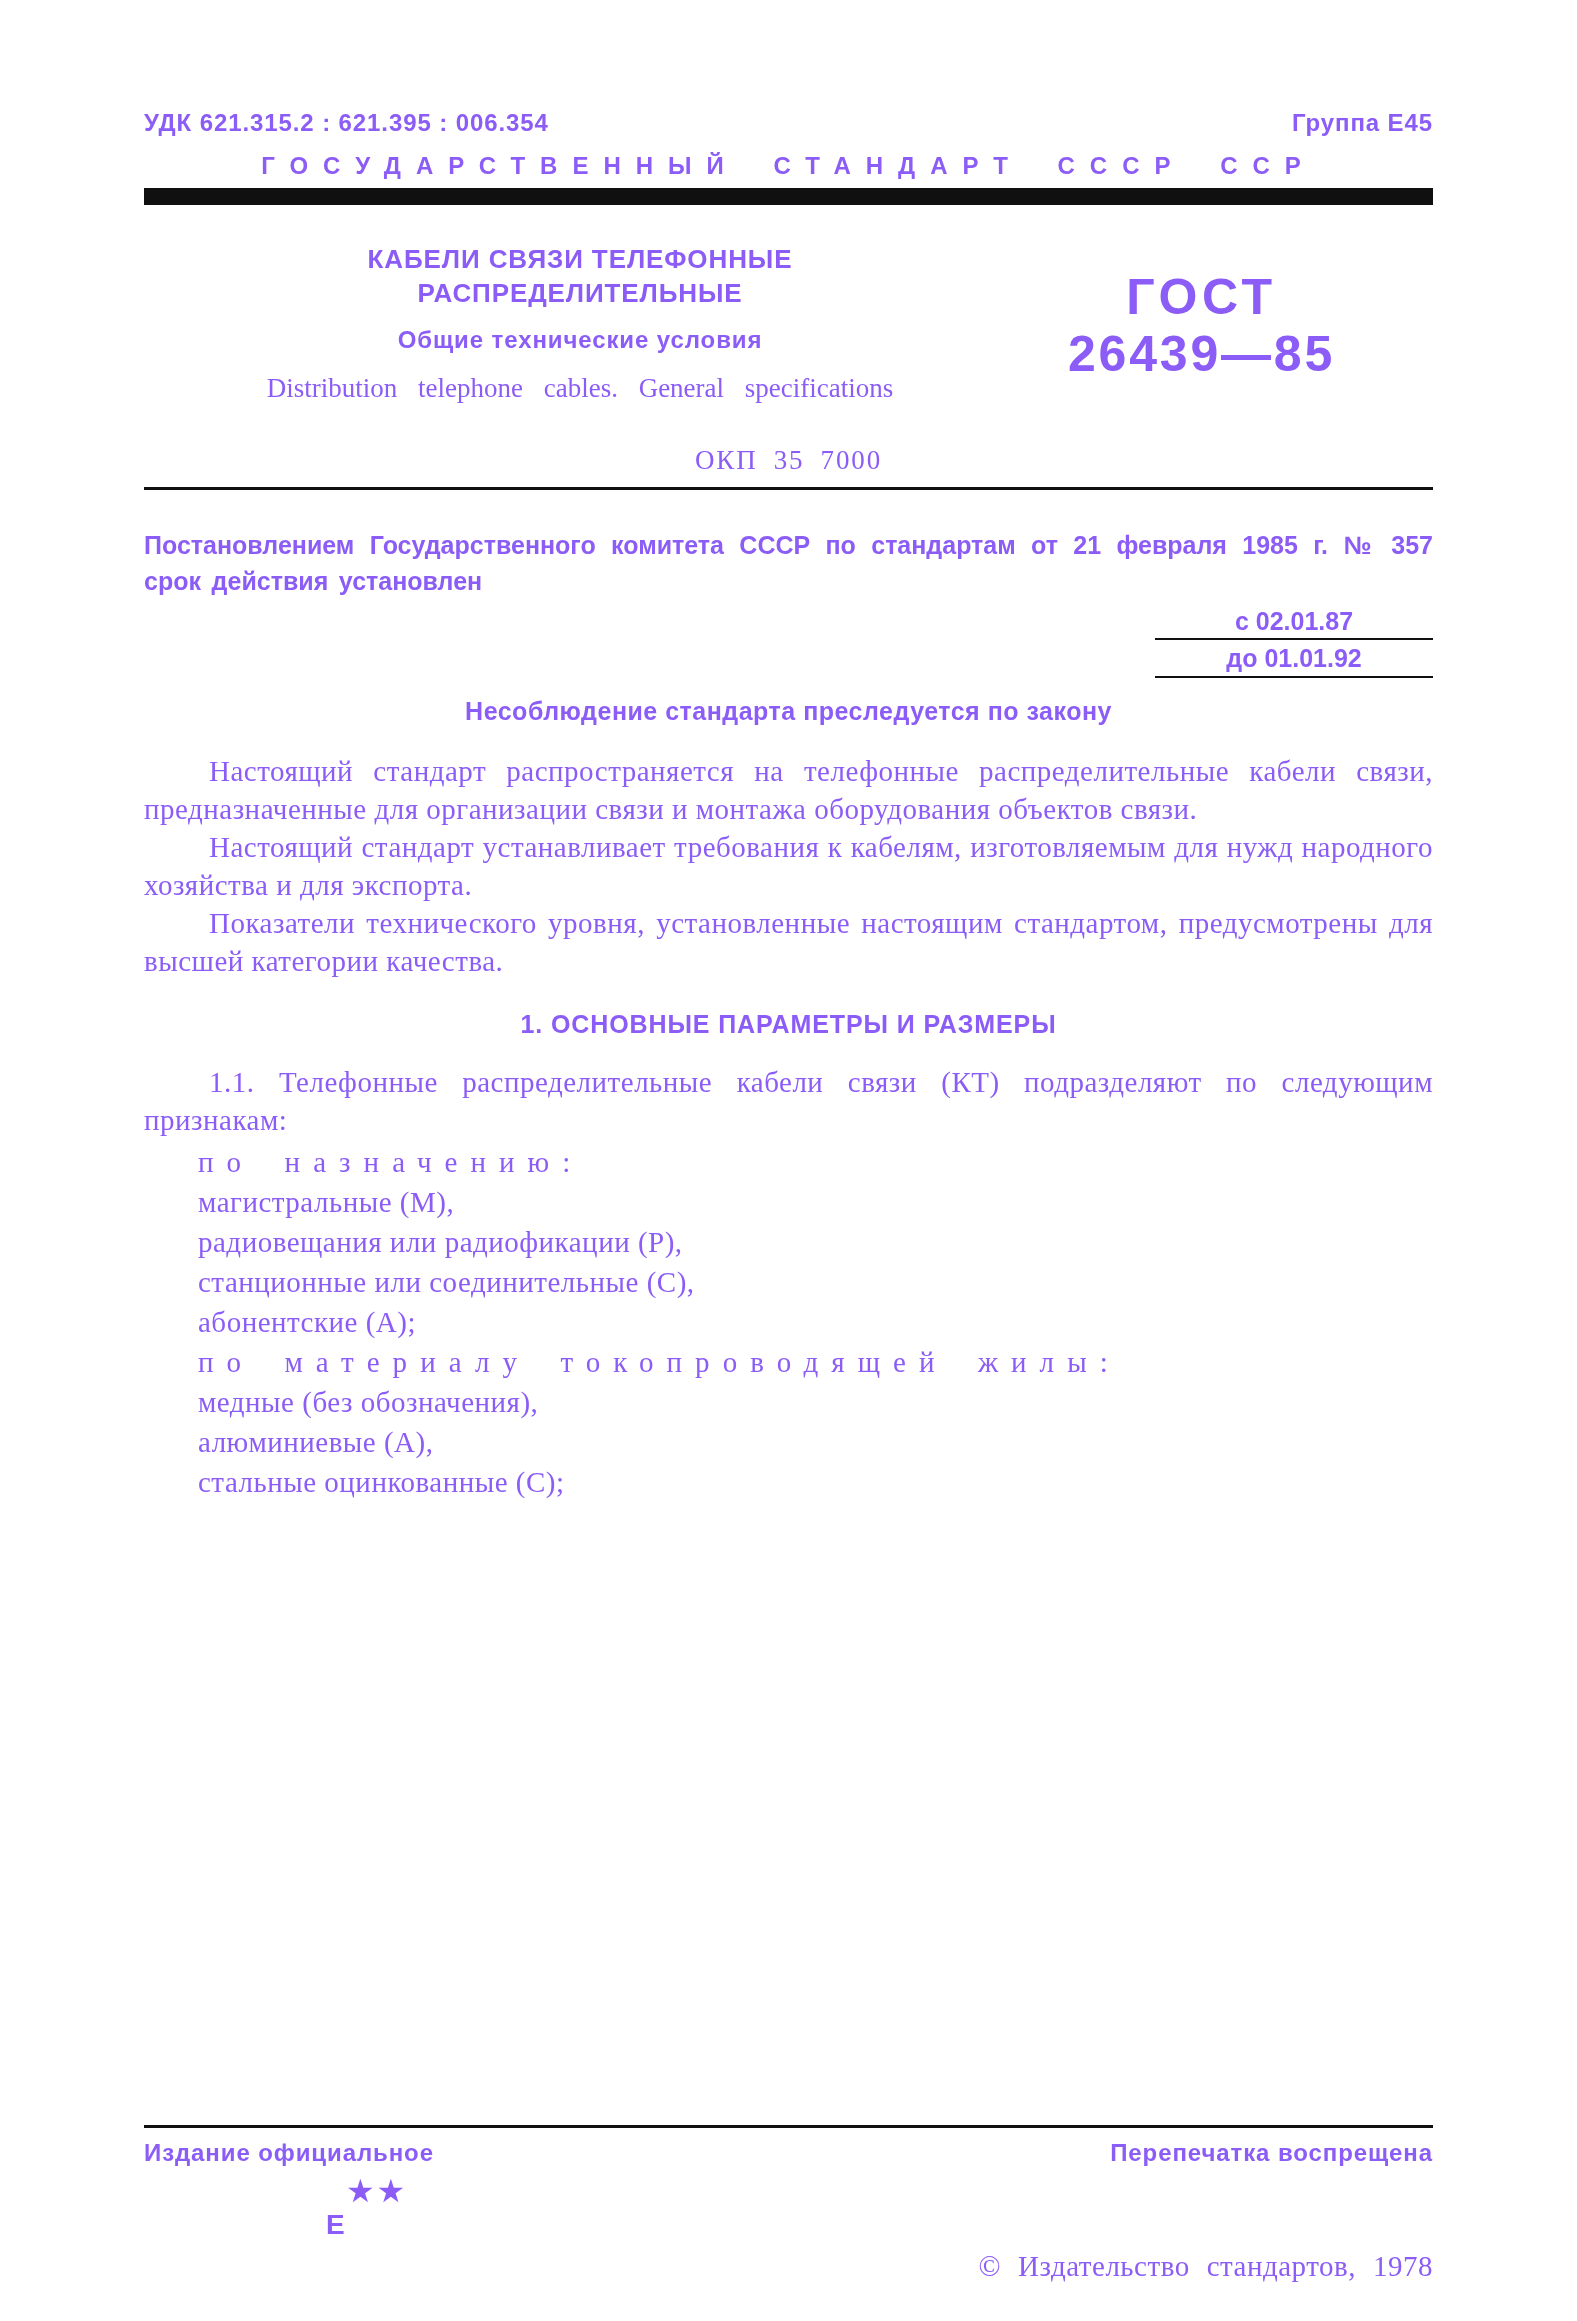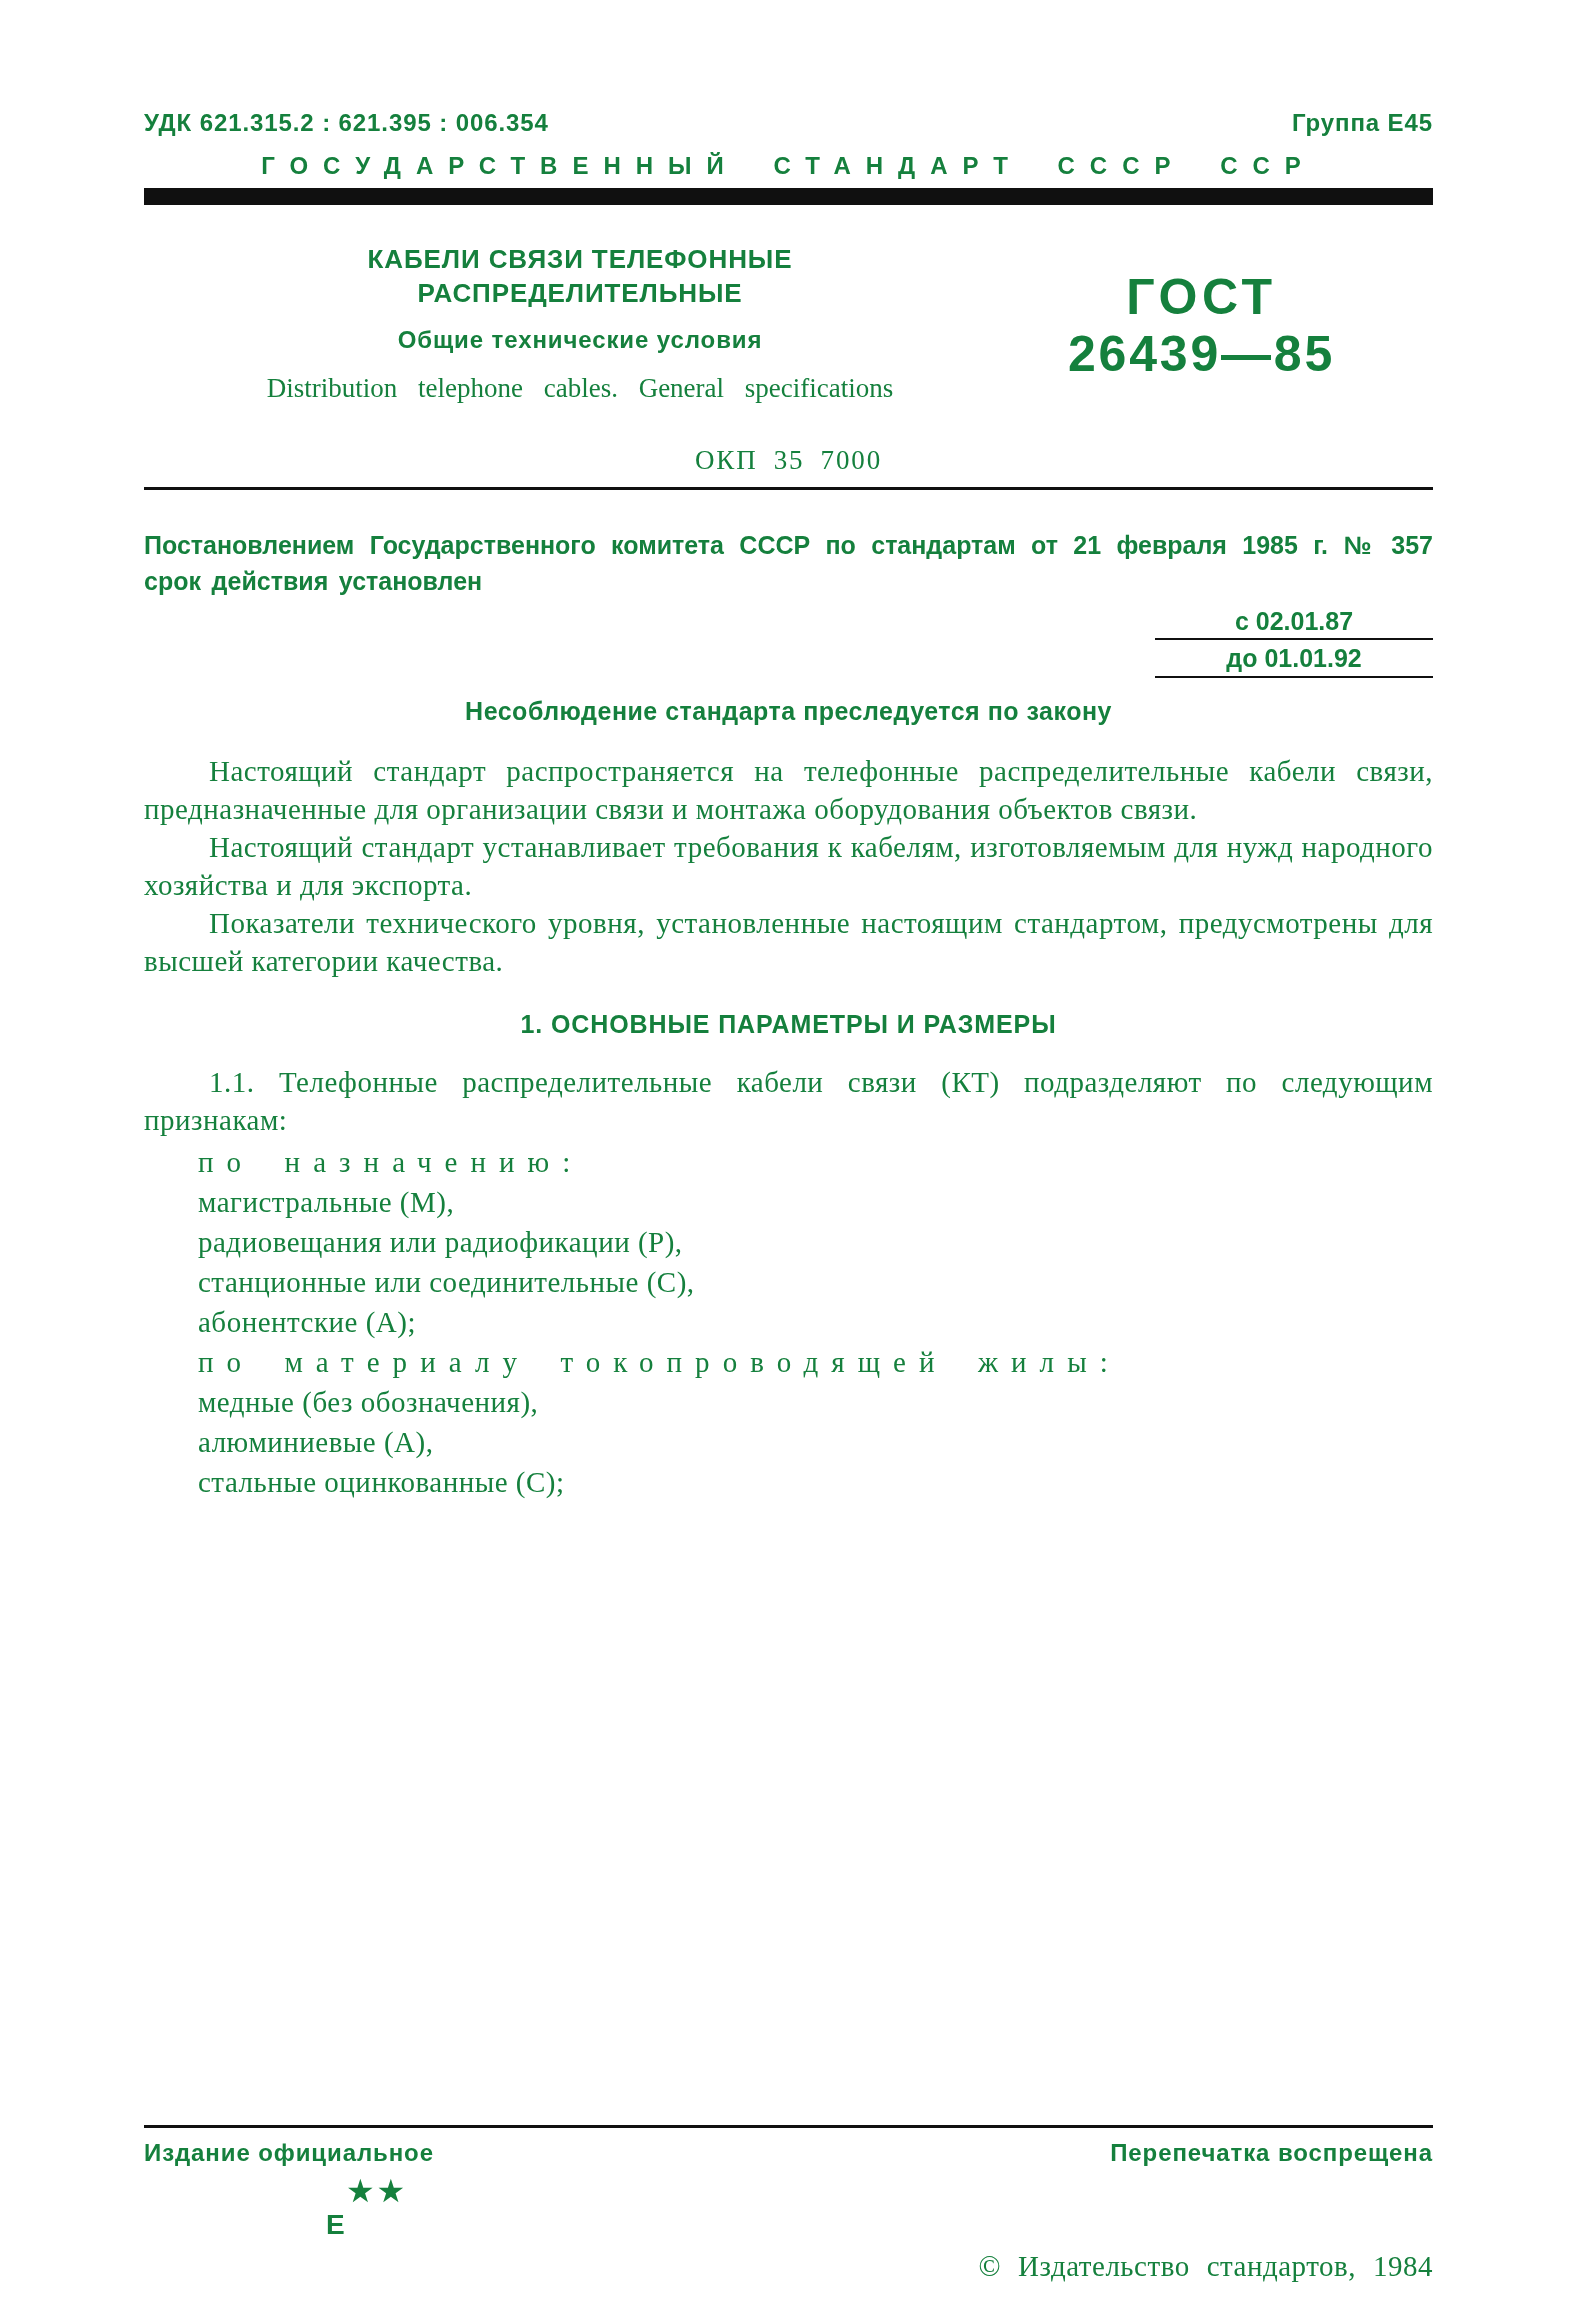--- a/index.html
+++ b/index.html
@@ -5,21 +5,21 @@
   * { margin: 0; padding: 0; box-sizing: border-box; }
   html, body { background: #e8e8e8; }
   body { font-family: "Liberation Serif", "DejaVu Serif", serif; }
 
   .page {
     position: relative;
     width: 1578px;
     height: 2322px;
     margin: 0 auto;
     background: #ffffff;
-    color: #15803d;
+    color: #8b5cf6;
     padding: 109px 145px 39px 144px;
     display: flex;
     flex-direction: column;
   }
 
   
   .udk-row {
     display: flex;
     justify-content: space-between;
     align-items: baseline;
@@ -283,17 +283,17 @@
   </div>
 
   <div class="footer">
     <div class="footer-rule"></div>
     <div class="footer-row">
       <span>Издание официальное</span>
       <span>Перепечатка воспрещена</span>
     </div>
     <div class="stars">★★</div>
     <div class="series-letter">Е</div>
-    <div class="copyright">© Издательство стандартов, 1984</div>
+    <div class="copyright">© Издательство стандартов, 1978</div>
   </div>
 
 </div>
 
 
 </body></html>

